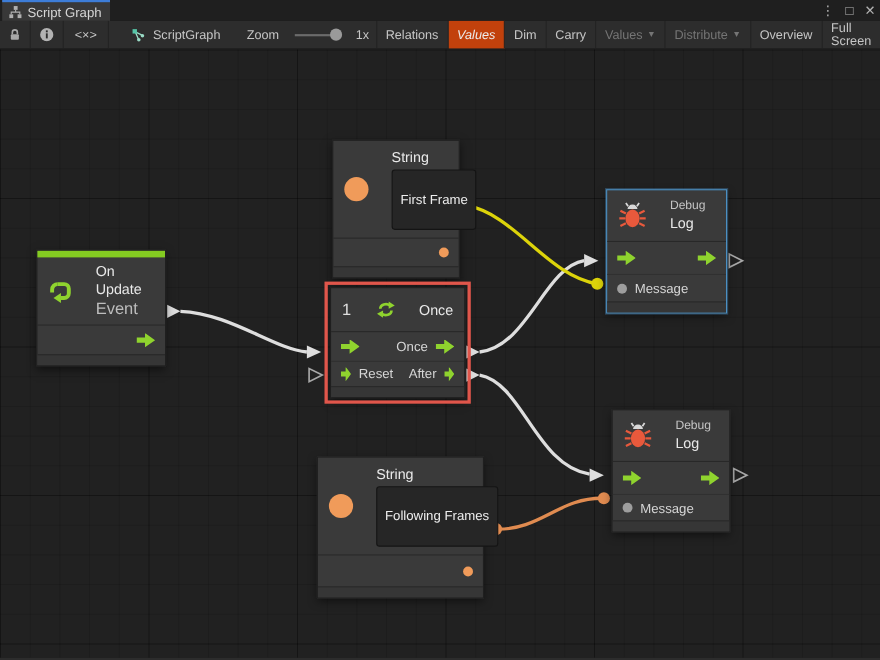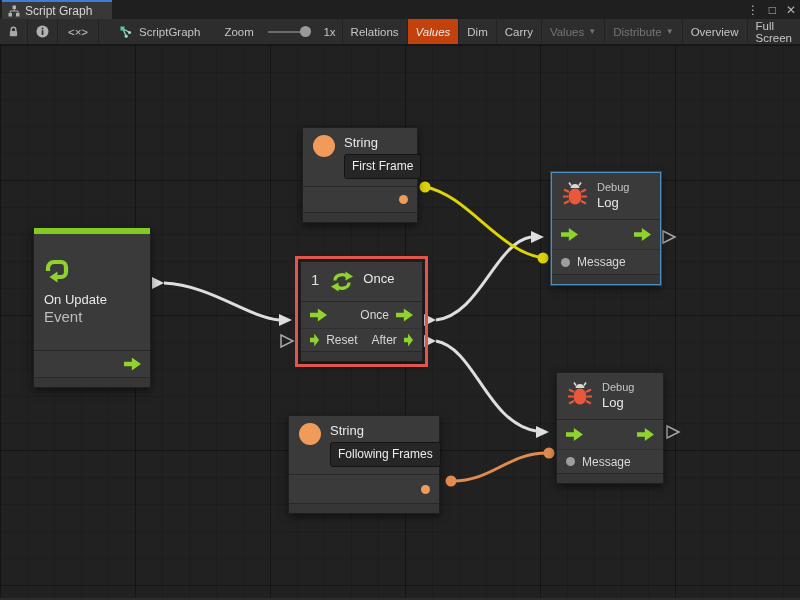--- a/index.html
+++ b/index.html
@@ -2,21 +2,21 @@
 <html><head>
 <meta charset="utf-8">
 <style>
   * { margin:0; padding:0; box-sizing:border-box; }
   html,body { width:800px; height:600px; overflow:hidden;
     font-family:"Liberation Sans", sans-serif; background:#1d1d1d; }
   #window { position:relative; width:800px; height:600px; background:#222; }
 
   
   #tabbar { position:absolute; left:0; top:0; width:800px; height:19px; background:#1f1f1f; }
-  #tab { position:absolute; left:2px; top:0; width:110px; height:19px; background:#383838;
+  #tab { position:absolute; left:2px; top:0; width:98px; height:19px; background:#383838;
     border-top:2px solid #3d7dd8; display:flex; align-items:center; gap:5px; padding:0 6px;
     color:#d6d6d6; font-size:12px; white-space:nowrap; }
   #win-controls { position:absolute; right:4px; top:0; height:19px; display:flex; align-items:center; gap:10px;
     color:#b4b4b4; font-size:12px; }
   #win-controls span { cursor:default; }
 
   
   #toolbar { position:absolute; left:0; top:19px; width:800px; height:26px; background:#2d2d2d;
     border-bottom:1px solid #191919; display:flex; align-items:stretch; color:#c6c6c6; font-size:11.5px; }
   .tbtn { display:flex; align-items:center; justify-content:center; padding:0 8px;
@@ -39,38 +39,38 @@
     background-size:135px 135px, 135px 135px, 27px 27px, 27px 27px; }
   #bottom-edge { position:absolute; left:0; top:598px; width:800px; height:2px; background:#2c2c2c; }
 
   #wires { position:absolute; left:0; top:0; width:800px; height:553px; pointer-events:none; }
 
   
   .node { position:absolute; background:#3a3a3a; border:1px solid #1f1f1f;
     box-shadow:0 3px 8px rgba(0,0,0,0.5); color:#e2e2e2; }
   .node.sel-red { outline:3px solid #e0564b; outline-offset:2px; }
   .node.sel-blue { border:1px solid #4b8fc2; box-shadow:0 0 0 1px rgba(75,143,194,.4),0 3px 8px rgba(0,0,0,.5); }
-  .nhead { display:flex; gap:9px; padding:7px 10px; }
+  .nhead { display:flex; align-items:center; gap:21px; padding:7px 10px; }
   .ncol { display:flex; flex-direction:column; line-height:1.25; }
   .ntitle { font-size:13px; color:#e8e8e8; }
   .nsub { font-size:15px; color:#bdbdbd; }
   .ncat { font-size:11px; color:#c4c4c4; }
   .nbody { border-top:1px solid #282828; }
   .nrow { display:flex; align-items:center; padding:0 9px; }
   .nrow + .nrow { border-top:1px solid #303030; }
   .nfoot { height:10px; background:#363636; border-top:1px solid #282828; }
   .spacer { flex:1; }
   .plabel { font-size:12px; color:#d6d6d6; margin:0 7px; }
   .parrow { width:17px; height:13px; background:#8fd32e;
     clip-path:polygon(0 32%, 46% 32%, 46% 0, 100% 50%, 46% 100%, 46% 68%, 0 68%); }
   .dot-sm { width:9px; height:9px; border-radius:50%; }
   .dot-orange { background:#f09b5a; }
   .dot-gray { background:#9e9e9e; }
   .big-circle { width:22px; height:22px; border-radius:50%; background:#f09b5a; flex:none; }
-  .field { background:#262626; border:1px solid #141414; border-radius:3px; padding:4px 7px;
+  .field { background:#262626; border:1px solid #141414; border-radius:3px; padding:19px 7px;
     font-size:12px; color:#ededed; margin-top:3px; display:inline-block; white-space:nowrap; }
   .green-strip { height:6px; background:#84cb21; }
   .badge-num { font-size:15px; color:#dedede; margin-right:2px; }
 </style>
 </head>
 <body>
 
 <div id="window">
 
   <div id="tabbar">
@@ -192,21 +192,21 @@
         <div class="nrow" style="height:25px;">
           <span class="spacer"></span>
           <span class="dot-sm dot-orange"></span>
         </div>
       </div>
       <div class="nfoot"></div>
     </div>
 
     <div class="node" style="left:33px; top:182px; width:118px;">
       <div class="green-strip"></div>
-      <div class="nhead" style="padding:23px 10px;flex-direction:column;">
+      <div class="nhead" style="padding:5px 10px;">
         <svg width="26" height="26" viewBox="0 0 26 26">
           <path d="M10,5 H17 A5,5 0 0 1 22,10 V15 A5,5 0 0 1 17,20 H13" stroke="#8fd32e" stroke-width="4.2" fill="none"></path>
           <path d="M10,5 A6,6 0 0 0 4,11 V14" stroke="#8fd32e" stroke-width="4.2" fill="none"></path>
           <polygon points="13.5,14.5 13.5,25.5 5.5,20" fill="#8fd32e"></polygon>
         </svg>
         <div class="ncol">
           <span class="ntitle">On Update</span>
           <span class="nsub">Event</span>
         </div>
       </div>

